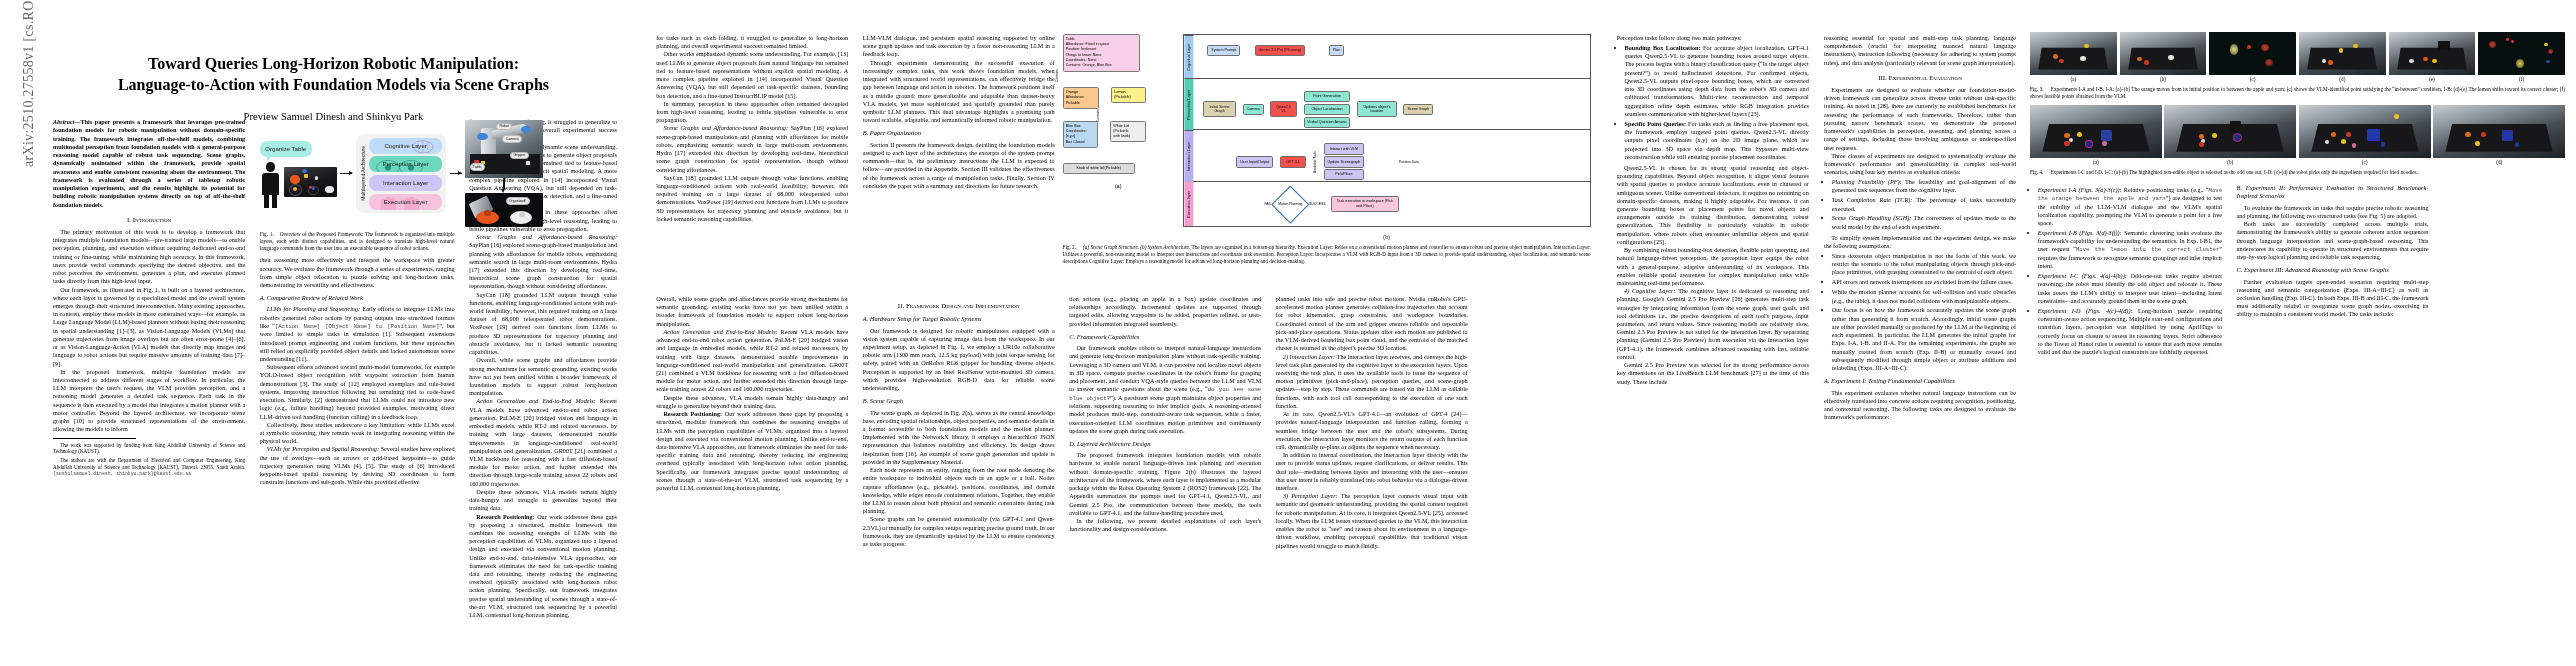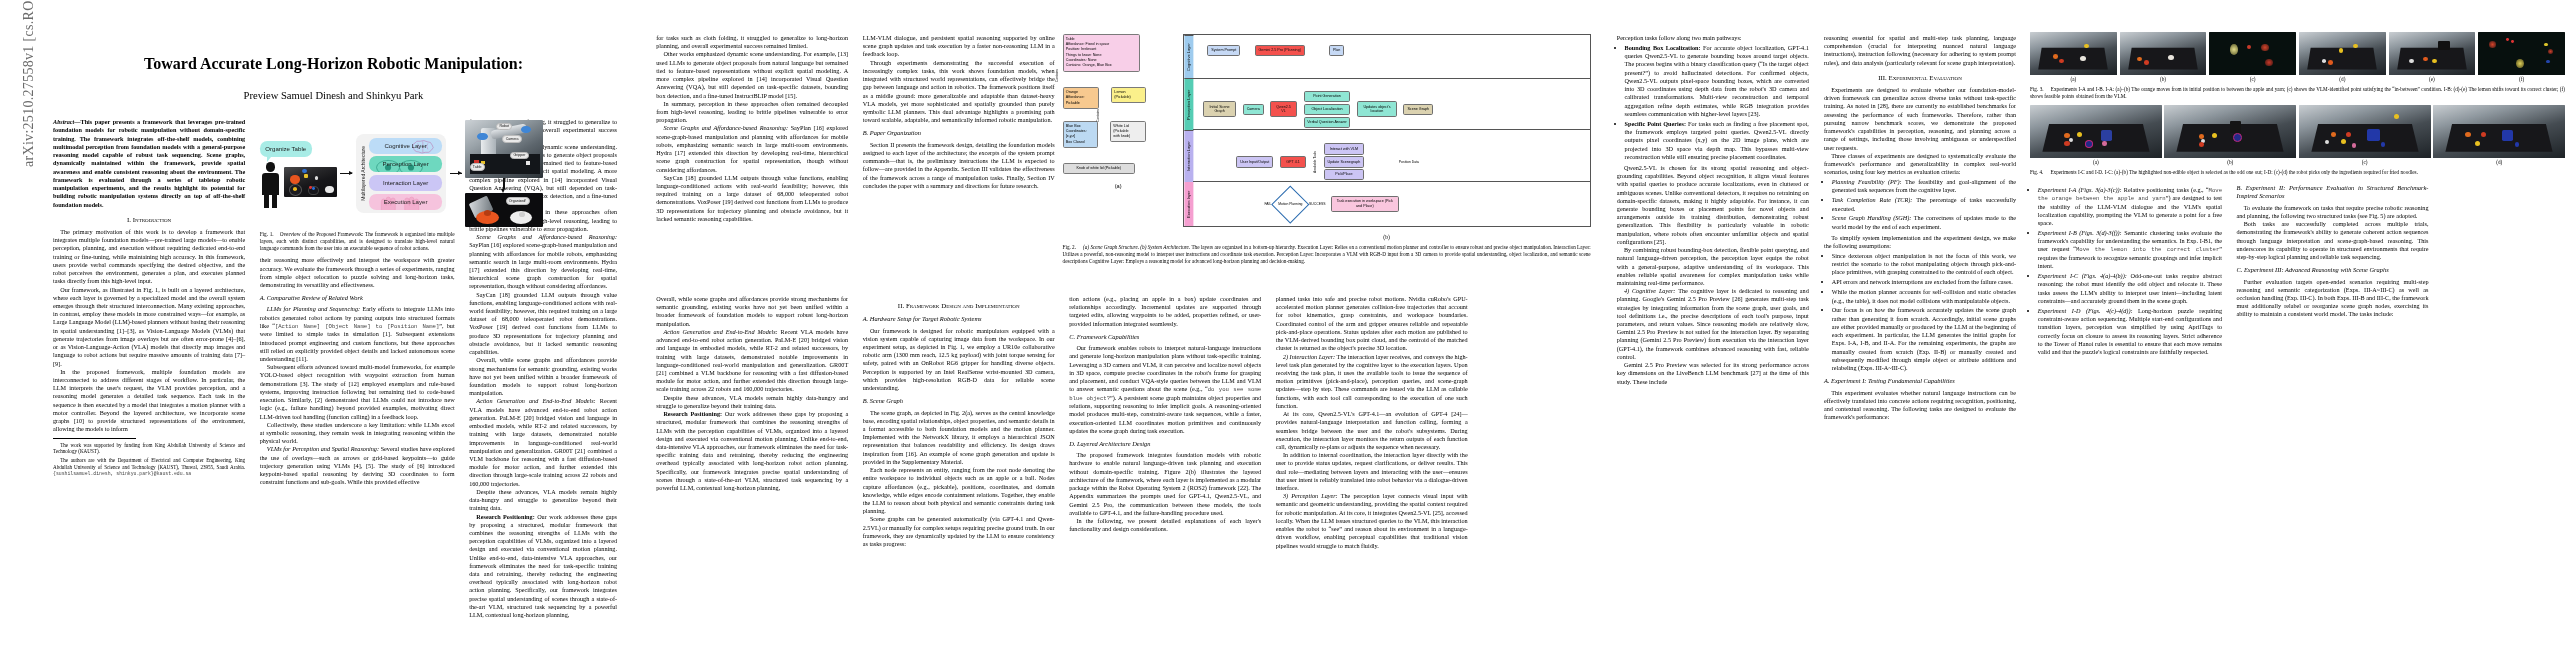--- a/index.html
+++ b/index.html
@@ -123,21 +123,22 @@
 </head>
 <body>
 
 <div id="page">
 
   <div class="page" id="page1">
 
     <div class="arxiv-stamp">arXiv:2510.27558v1  [cs.RO]  31 Oct 2025</div>
 
     <div style="position:absolute;left:53px;top:53px;width:561px;">
-      <div class="ptitle">Toward Accurate Long-Horizon Robotic Manipulation:</div>
+      <div class="ptitle">Toward Queries Long-Horizon Robotic Manipulation:</div>
+      <div class="ptitle">Language-to-Action with Foundation Models via Scene Graphs</div>
       <div class="pauthors">Preview Samuel Dinesh and Shinkyu Park</div>
     </div>
 
     <div style="position:absolute;left:53px;top:118px;width:564px;" class="cols">
 
       <div class="col">
         <div class="abstract">
           <span class="lbl">Abstract</span><span>—This paper presents a framework that leverages pre-trained foundation models for robotic manipulation without domain-specific training. The framework integrates off-the-shelf models, combining multimodal perception from foundation models with a general-purpose reasoning model capable of robust task sequencing. Scene graphs, dynamically maintained within the framework, provide spatial awareness and enable consistent reasoning about the environment. The framework is evaluated through a series of tabletop robotic manipulation experiments, and the results highlight its potential for building robotic manipulation systems directly on top of off-the-shelf foundation models.</span>
         </div>
         <h2 class="sec">I. Introduction</h2>

